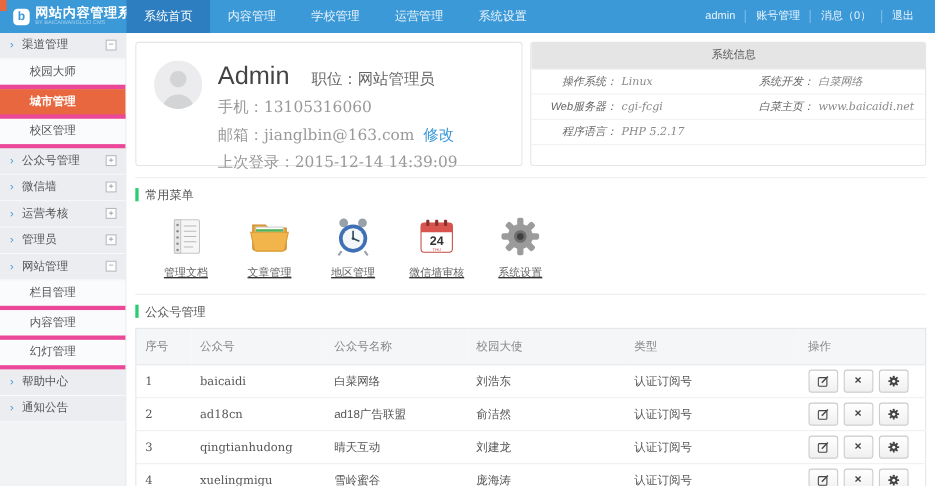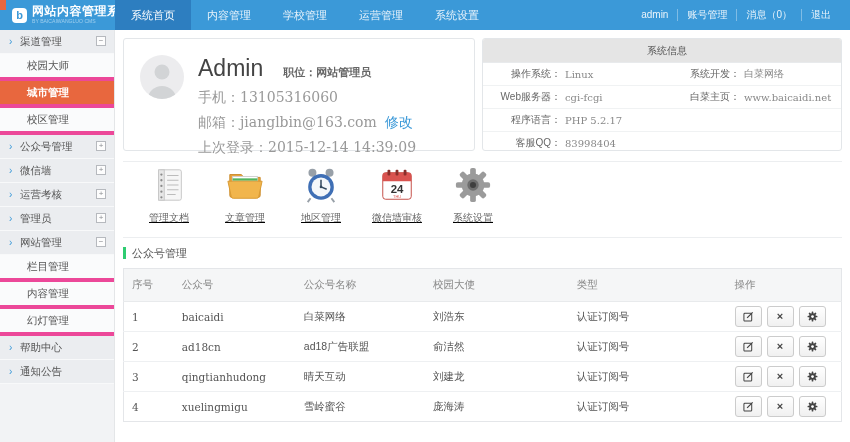--- a/index.html
+++ b/index.html
@@ -30,29 +30,29 @@
   .side-child.active{background:#e8673e;color:#fff;font-weight:bold;}
   .side-arrow{position:absolute;left:9px;color:#3b99d8;font-size:10px;top:0;}
   .side-toggle{position:absolute;right:8px;top:6px;width:10px;height:10px;border:1px solid #b6b9be;font-size:8px;line-height:8px;text-align:center;color:#8a8d92;box-sizing:border-box;background:#fdfdfd;}
   
   .main{position:absolute;top:30px;left:115px;right:0;bottom:0;background:#fff;overflow:hidden;}
   .cards-row{display:flex;gap:7px;margin:8px 8px 0 8px;}
   .profile-card{width:352px;min-width:352px;height:113px;border:1px solid #e3e6e9;border-radius:3px;box-sizing:border-box;display:flex;padding:16px 0 0 16px;}
   .avatar{width:44px;height:44px;margin-right:14px;flex:none;}
   .profile-name-row{display:flex;align-items:baseline;gap:20px;}
   .profile-name{font-size:23px;color:#444;}
-  .profile-role{font-size:11px;color:#666;font-weight:bold;}
+  .profile-role{font-size:14px;color:#666;}
   .profile-line{font-size:14px;color:#999;margin-top:7px;}
   .ascii{font-family:"DejaVu Serif","Liberation Serif",serif;}
   .edit-link{color:#3b99d8;margin-left:8px;cursor:pointer;font-family:"Liberation Sans",sans-serif;}
   .sysinfo-card{flex:1;height:113px;border:1px solid #e3e6e9;border-radius:3px;box-sizing:border-box;overflow:hidden;background:#fff;}
   .sysinfo-title{height:23px;line-height:23px;background:#e5e5e5;border-bottom:1px solid #e8eaec;padding-left:10px;font-size:10px;color:#555;text-align:center;}
   .sysinfo-row{display:flex;height:22px;border-bottom:1px solid #f0f2f3;align-items:center;}
   .sysinfo-row:last-child{border-bottom:none;}
-  .sysinfo-cell{flex:1;display:flex;font-size:10px;align-items:center;}
+  .sysinfo-cell{flex:1;display:flex;font-size:10px;align-items:center;font-style:italic;}
   .sysinfo-label{width:78px;text-align:right;color:#666;flex:none;}
   .sysinfo-value{color:#888;padding-left:4px;}
   .section{margin:0 8px;border-top:1px solid #eceef0;}
   .section.first{margin-top:10px;}
   .section-title{display:flex;align-items:center;gap:6px;height:30px;}
   .accent-bar{width:3px;height:12px;background:#2ecc71;}
   .section-label{font-size:11px;color:#555;}
   .quick-items{display:flex;padding:4px 0 12px 22px;gap:28px;}
   .quick-item{width:48px;display:flex;flex-direction:column;align-items:center;gap:7px;cursor:pointer;text-decoration:underline;}
   .quick-icon{width:38px;height:38px;}
@@ -169,30 +169,30 @@
               <span class="sysinfo-value ascii">www.baicaidi.net</span>
             </div>
           </div>
           <div class="sysinfo-row">
             <div class="sysinfo-cell">
               <span class="sysinfo-label">程序语言：</span>
               <span class="sysinfo-value ascii">PHP 5.2.17</span>
             </div>
           </div>
           <div class="sysinfo-row">
-            <div class="sysinfo-cell">
-              <span class="sysinfo-label">客服QQ：</span>
-              <span class="sysinfo-value ascii">83998404</span>
-            </div>
           </div>
         </div>
     </div>
   </div>
 
   <div class="section first">
+    <div class="section-title">
+      <div class="accent-bar"></div>
+      <div class="section-label">常用菜单</div>
+    </div>
     <div class="quick-items" id="quick-items">
         <div class="quick-item">
           <div class="quick-icon">
             <svg viewBox="0 0 40 40">
       <rect x="9" y="4" width="24" height="32" rx="2" fill="#f6f6f6" stroke="#c6c6c6"></rect>
       <rect x="9" y="4" width="6" height="32" fill="#e7e7e7" stroke="#c6c6c6"></rect>
       <circle cx="12" cy="9" r="1.2" fill="#8a8a8a"></circle>
               <circle cx="12" cy="15" r="1.2" fill="#8a8a8a"></circle>
       <circle cx="12" cy="21" r="1.2" fill="#8a8a8a"></circle>
               <circle cx="12" cy="27" r="1.2" fill="#8a8a8a"></circle>

